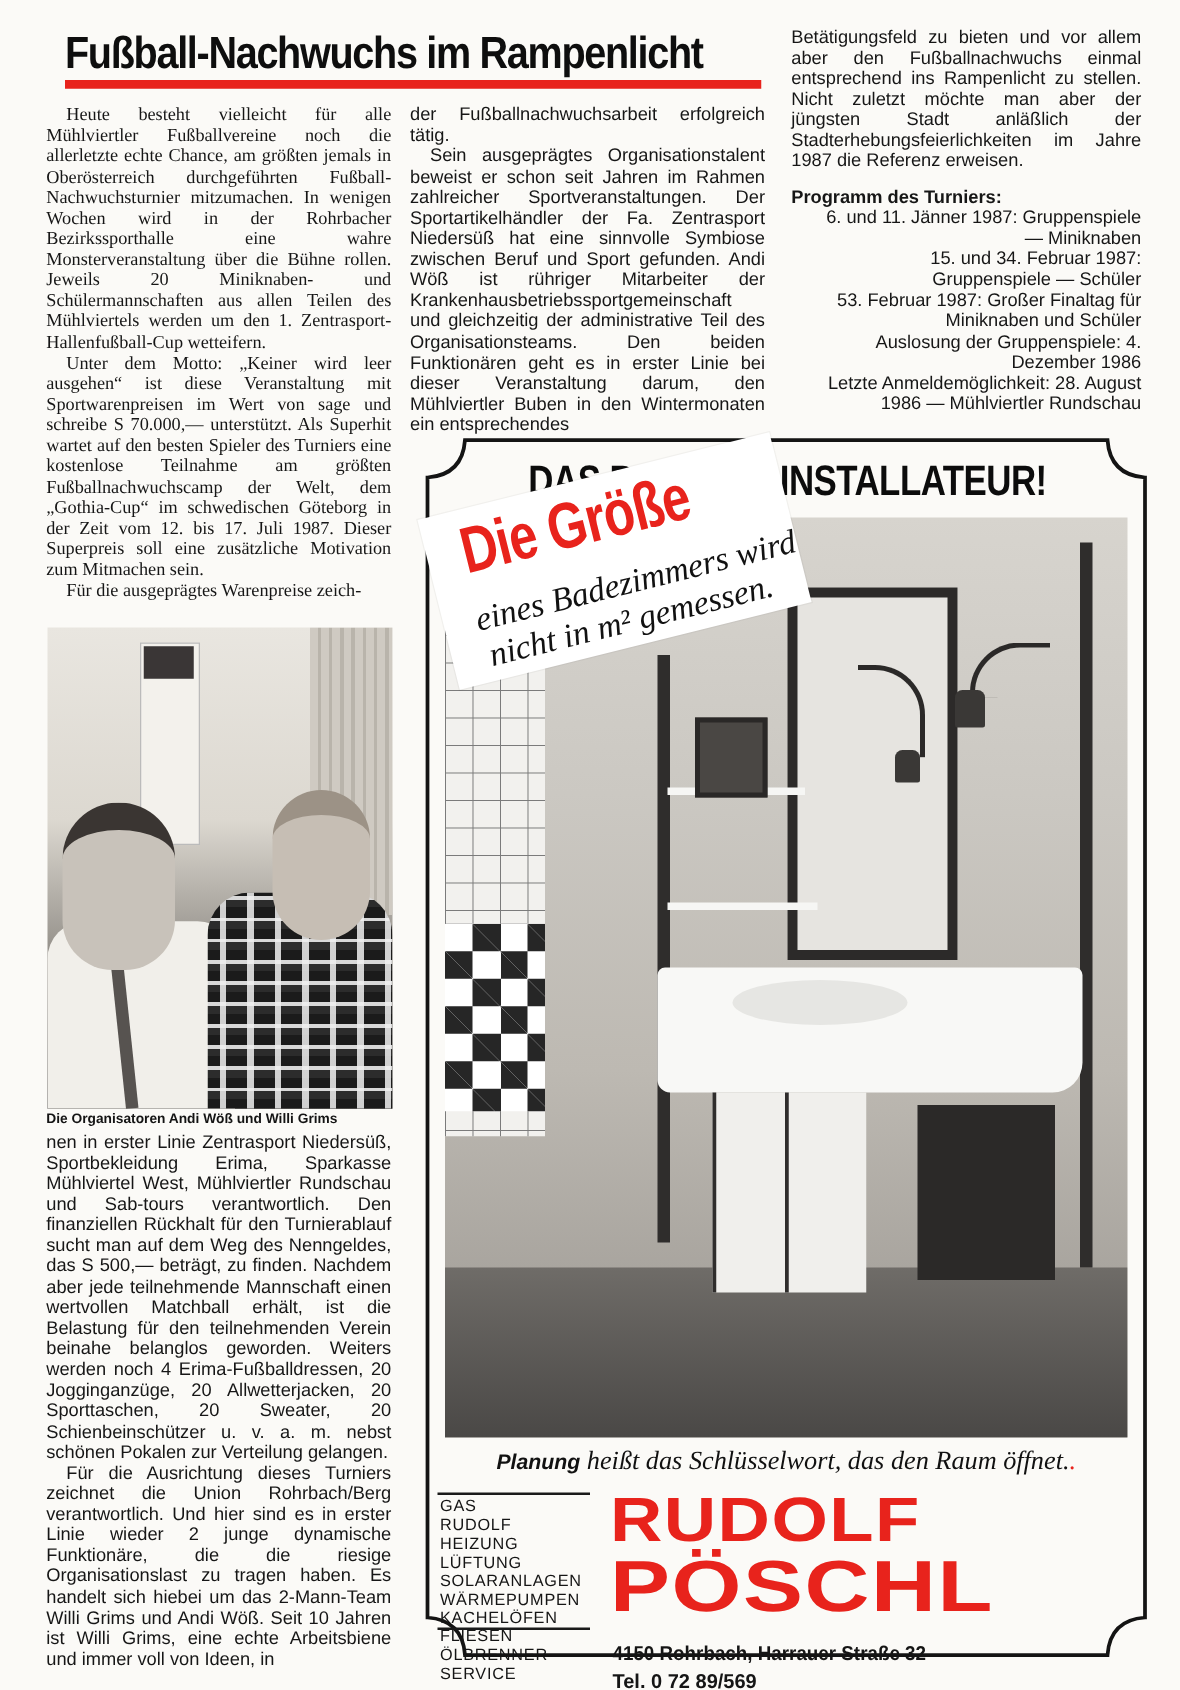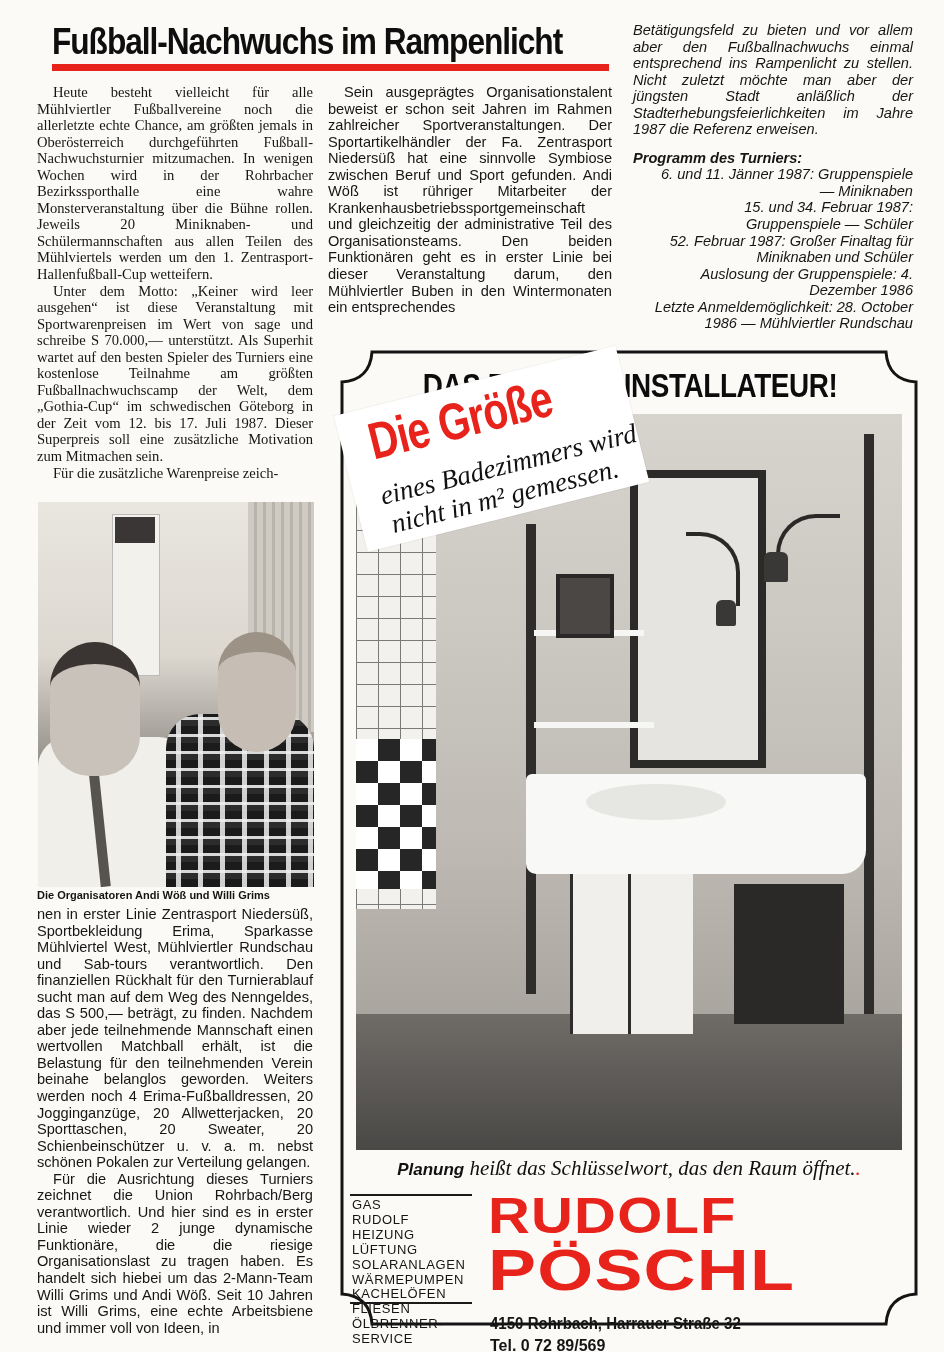--- a/index.html
+++ b/index.html
@@ -20,21 +20,21 @@
   #headline-rule { left: 52px; top: 64px; width: 557px; height: 7px; background: #e8231c; }
 
   .col {
     font-size: 14.6px; line-height: 16.55px; text-align: justify;
     hyphens: none; color: #161616;
   }
   .col p { margin: 0; text-indent: 16px; }
   .col p.noindent { text-indent: 0; }
   #col1-top { left: 37px; top: 84px; width: 276px; font-family: Liberation Serif, serif; }
   #col2 { left: 328px; top: 84px; width: 284px; }
-  #col3 { left: 633px; top: 22px; width: 280px; font-style: italic; }
+  #col3 { left: 633px; top: 22px; width: 280px; }
   #col3 .prog-head { font-weight: bold; text-indent: 0; margin-top: 12px; }
   #col3 .prog-item { text-indent: 16px; text-align: right; }
 
   
   #photo {
     left: 38px; top: 502px; width: 276px; height: 385px;
     background: linear-gradient(180deg, #e9e6e0 0%, #dcd8d0 40%, #8e8a84 70%, #3c3a38 100%);
     overflow: hidden;
   }
   .ph { position: absolute; }
@@ -131,21 +131,21 @@
 </style>
 </head>
 <body>
 
 <div id="headline" class="abs">Fußball-Nachwuchs im Rampenlicht</div>
 <div id="headline-rule" class="abs"></div>
 
 <div id="col1-top" class="abs col">
   <p>Heute besteht vielleicht für alle Mühlviertler Fußballvereine noch die allerletzte echte Chance, am größten jemals in Oberösterreich durchgeführten Fußball-Nachwuchsturnier mitzumachen. In wenigen Wochen wird in der Rohrbacher Bezirkssporthalle eine wahre Monsterveranstaltung über die Bühne rollen. Jeweils 20 Miniknaben- und Schülermannschaften aus allen Teilen des Mühlviertels werden um den 1. Zentrasport-Hallenfußball-Cup wetteifern.</p>
   <p>Unter dem Motto: „Keiner wird leer ausgehen“ ist diese Veranstaltung mit Sportwarenpreisen im Wert von sage und schreibe S 70.000,— unterstützt. Als Superhit wartet auf den besten Spieler des Turniers eine kostenlose Teilnahme am größten Fußballnachwuchscamp der Welt, dem „Gothia-Cup“ im schwedischen Göteborg in der Zeit vom 12. bis 17. Juli 1987. Dieser Superpreis soll eine zusätzliche Motivation zum Mitmachen sein.</p>
-  <p>Für die zusätzliche Warenpreise zeich-</p>
+  <p>Für die ausgeprägtes Warenpreise zeich-</p>
 </div>
 
 <div id="photo" class="abs">
   <div id="curtain" class="ph"></div>
   <div id="poster" class="ph">
     <div id="poster-head" class="ph"></div>
   </div>
   <div id="man1-body" class="ph"></div>
   <div id="man1-tie" class="ph"></div>
   <div id="man1-head" class="ph"></div>
@@ -153,31 +153,32 @@
   <div id="man2-head" class="ph"></div>
 </div>
 <div id="photo-caption" class="abs">Die Organisatoren Andi Wöß und Willi Grims</div>
 
 <div id="col1-bottom" class="abs col">
   <p class="noindent">nen in erster Linie Zentrasport Niedersüß, Sportbekleidung Erima, Sparkasse Mühlviertel West, Mühlviertler Rundschau und Sab-tours verantwortlich. Den finanziellen Rückhalt für den Turnierablauf sucht man auf dem Weg des Nenngeldes, das S 500,— beträgt, zu finden. Nachdem aber jede teilnehmende Mannschaft einen wertvollen Matchball erhält, ist die Belastung für den teilnehmenden Verein beinahe belanglos geworden. Weiters werden noch 4 Erima-Fußballdressen, 20 Jogginganzüge, 20 Allwetterjacken, 20 Sporttaschen, 20 Sweater, 20 Schienbeinschützer u. v. a. m. nebst schönen Pokalen zur Verteilung gelangen.</p>
   <p>Für die Ausrichtung dieses Turniers zeichnet die Union Rohrbach/Berg verantwortlich. Und hier sind es in erster Linie wieder 2 junge dynamische Funktionäre, die die riesige Organisationslast zu tragen haben. Es handelt sich hiebei um das 2-Mann-Team Willi Grims und Andi Wöß. Seit 10 Jahren ist Willi Grims, eine echte Arbeitsbiene und immer voll von Ideen, in</p>
 </div>
 
 <div id="col2" class="abs col">
+  <p class="noindent">der Fußballnachwuchsarbeit erfolgreich tätig.</p>
   <p>Sein ausgeprägtes Organisationstalent beweist er schon seit Jahren im Rahmen zahlreicher Sportveranstaltungen. Der Sportartikelhändler der Fa. Zentrasport Niedersüß hat eine sinnvolle Symbiose zwischen Beruf und Sport gefunden. Andi Wöß ist rühriger Mitarbeiter der Krankenhausbetriebssportgemeinschaft und gleichzeitig der administrative Teil des Organisationsteams. Den beiden Funktionären geht es in erster Linie bei dieser Veranstaltung darum, den Mühlviertler Buben in den Wintermonaten ein entsprechendes</p>
 </div>
 
 <div id="col3" class="abs col">
   <p class="noindent">Betätigungsfeld zu bieten und vor allem aber den Fußballnachwuchs einmal entsprechend ins Rampenlicht zu stellen. Nicht zuletzt möchte man aber der jüngsten Stadt anläßlich der Stadterhebungsfeierlichkeiten im Jahre 1987 die Referenz erweisen.</p>
   <p class="prog-head">Programm des Turniers:</p>
   <p class="prog-item">6. und 11. Jänner 1987: Gruppenspiele — Miniknaben</p>
   <p class="prog-item">15. und 34. Februar 1987: Gruppenspiele — Schüler</p>
-  <p class="prog-item">52. Februar 1987: Großer Finaltag für Miniknaben und Schüler</p>
+  <p class="prog-item">53. Februar 1987: Großer Finaltag für Miniknaben und Schüler</p>
   <p class="prog-item">Auslosung der Gruppenspiele: 4. Dezember 1986</p>
-  <p class="prog-item">Letzte Anmeldemöglichkeit: 28. October 1986 — Mühlviertler Rundschau</p>
+  <p class="prog-item">Letzte Anmeldemöglichkeit: 28. August 1986 — Mühlviertler Rundschau</p>
 </div>
 
 <div id="ad" class="abs">
   <svg id="ad-border" class="abs" width="578" height="976" viewBox="0 0 578 976">
     <path d="M32 2 H546 Q548 30 576 32 V944 Q548 946 546 974 H32 Q30 946 2 944 V32 Q30 30 32 2 Z" fill="none" stroke="#141414" stroke-width="3"></path>
   </svg>
   <div id="ad-title" class="abs">DAS BAD VOM INSTALLATEUR!</div>
 
   <div id="ad-photo" class="abs">
     <div id="tiles" class="bp"></div>

